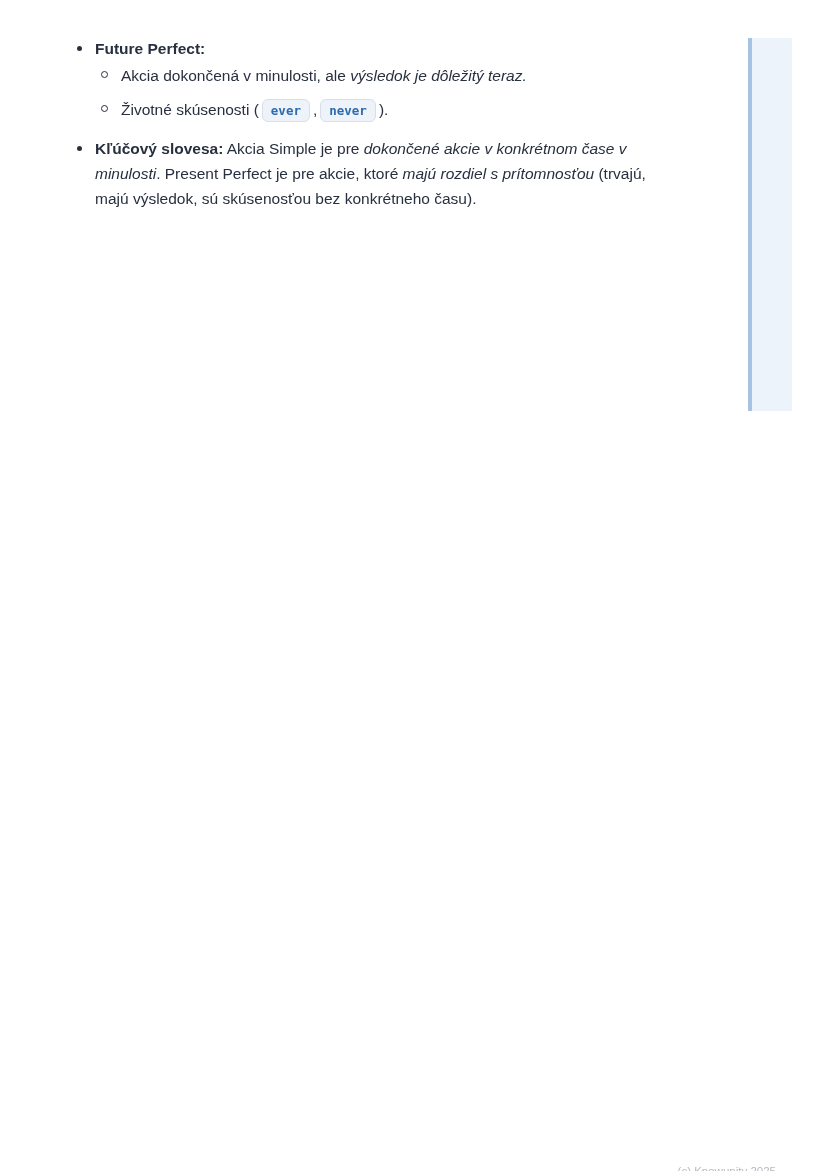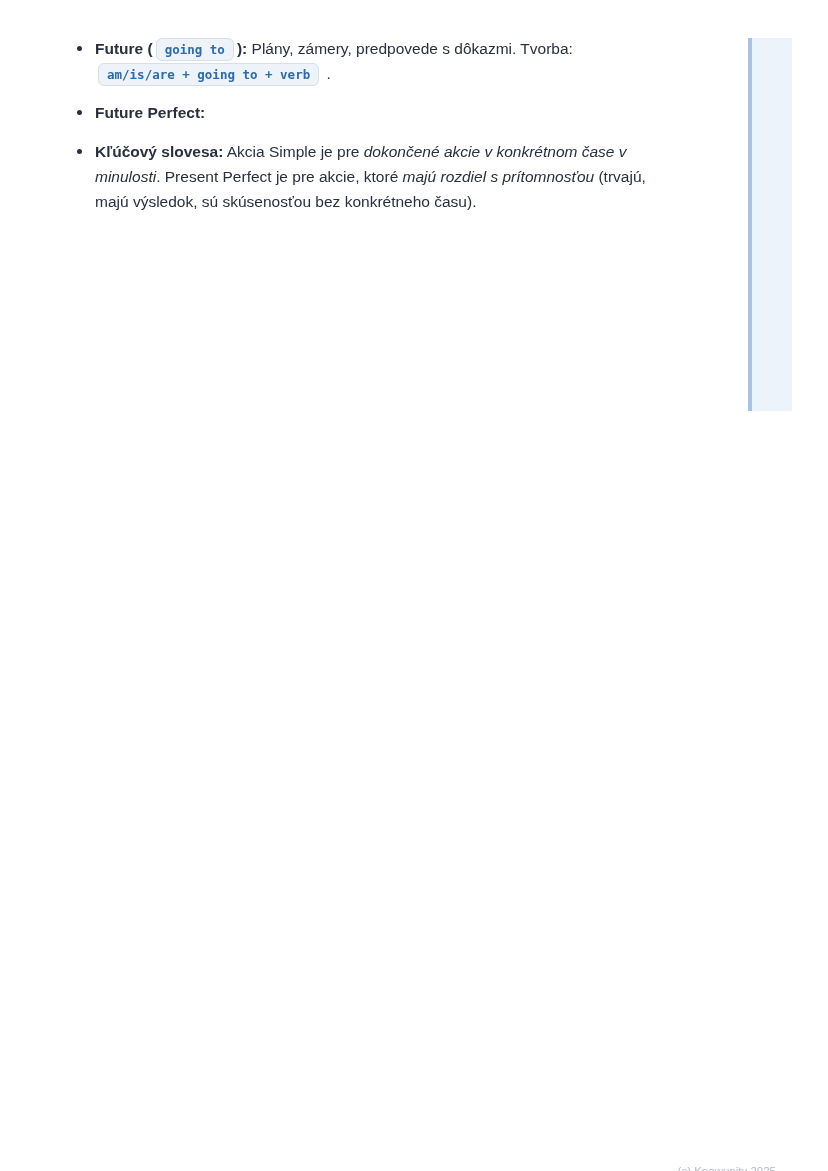--- a/index.html
+++ b/index.html
@@ -106,24 +106,25 @@
     line-height: 14px;
     color: #b5b9c0;
   }
 </style>
 </head>
 <body>
 
 <div class="doc">
   <ul class="l1">
 
-    <li><span class="b">Future (</span><span class="code">going to</span><span class="b">):</span><span> Plány, zámery, predpovede s dôkazmi. Tvorba: </span><span class="code">am/is/are + going to + verb</span><span> .</span></li>
 
     <li><span class="b">Future Perfect:</span>
       <ul class="l2">
+        <li><span>Akcia dokončená v minulosti, ale </span><span class="i">výsledok je dôležitý teraz.</span></li>
+        <li><span>Životné skúsenosti (</span><span class="code">ever</span><span>,</span><span class="code">never</span><span>).</span></li>
       </ul>
     </li>
 
     <li><span class="b">Kľúčový slovesa:</span><span> Akcia Simple je pre </span><span class="i">dokončené akcie v konkrétnom čase v minulosti</span><span>. Present Perfect je pre akcie, ktoré </span><span class="i">majú rozdiel s prítomnosťou</span><span> (trvajú, majú výsledok, sú skúsenosťou bez konkrétneho času).</span></li>
 
   </ul>
 </div>
 
 <div class="margin-highlight">
   <div class="bar"></div>

